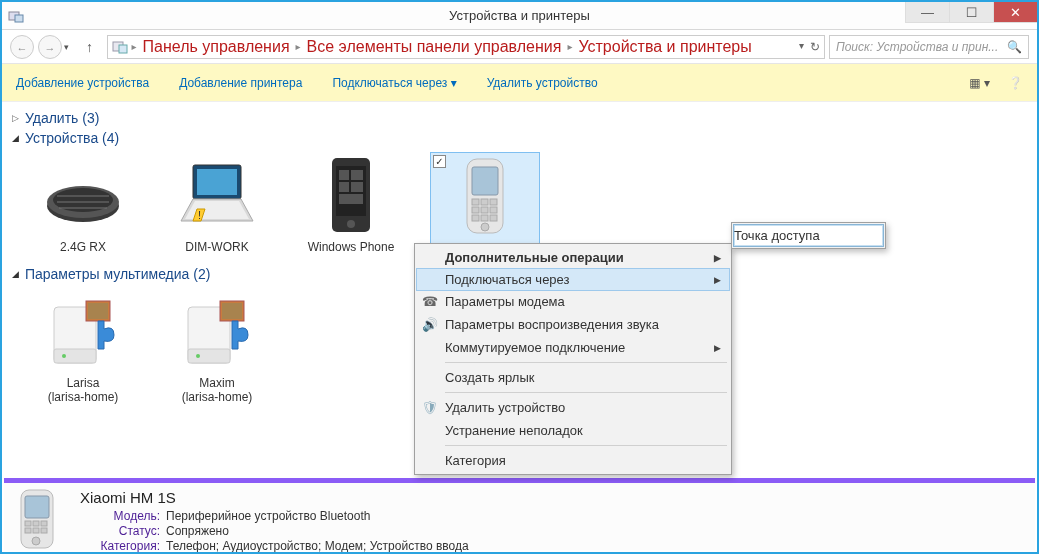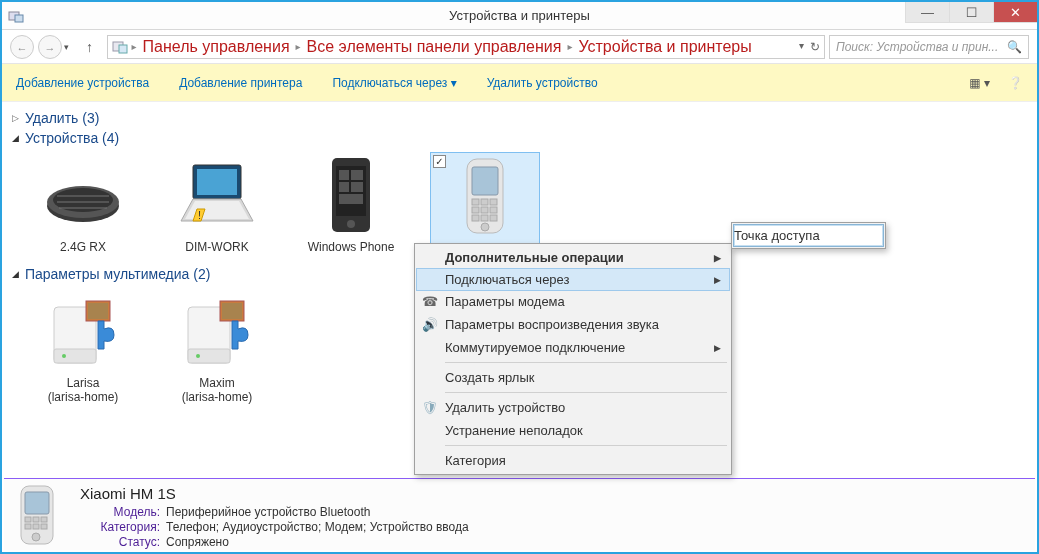--- a/index.html
+++ b/index.html
@@ -178,21 +178,21 @@
     position: absolute; top: 2px; left: 2px;
     width: 13px; height: 13px; border: 1px solid #888; background: #fff;
     font-size: 10px; line-height: 11px; text-align:center; color:#333;
   }
   svg { display:block; }
 
   .details-pane {
     position: absolute;
     left: 2px; right: 2px; bottom: 2px;
     height: 72px;
-    border-top: 1px solid #8b5cf6;
+    border-top: 5px solid #8b5cf6;
     background: #fcfcfc;
     display: flex;
     align-items: flex-start;
     padding: 6px 14px;
   }
   .details-pane .dicon { width: 48px; margin-right: 14px; }
   .details-pane .dinfo { color: #333; }
   .details-pane .dname { font-size: 15px; margin-bottom: 3px; color: #222; }
   .details-pane .drow { font-size: 12px; display: flex; margin-bottom: 1px; }
   .details-pane .dlabel { color: #4c1d95; width: 80px; text-align: right; margin-right: 6px; }
@@ -488,21 +488,21 @@
         <circle cx="18" cy="52" r="4" fill="#ccc" stroke="#aaa"></circle>
       </svg>
   </div>
   <div class="dinfo">
     <div class="dname">Xiaomi HM 1S</div>
     <div class="drow">
         <span class="dlabel">Модель:</span>
         <span>Периферийное устройство Bluetooth</span>
       </div>
     <div class="drow">
+        <span class="dlabel">Статус:</span>
+        <span>Сопряжено</span>
+      </div>
+    <div class="drow">
         <span class="dlabel">Категория:</span>
         <span>Телефон; Аудиоустройство; Модем; Устройство ввода</span>
       </div>
-    <div class="drow">
-        <span class="dlabel">Статус:</span>
-        <span>Сопряжено</span>
-      </div>
   </div>
 </div>
 
 </body></html>

